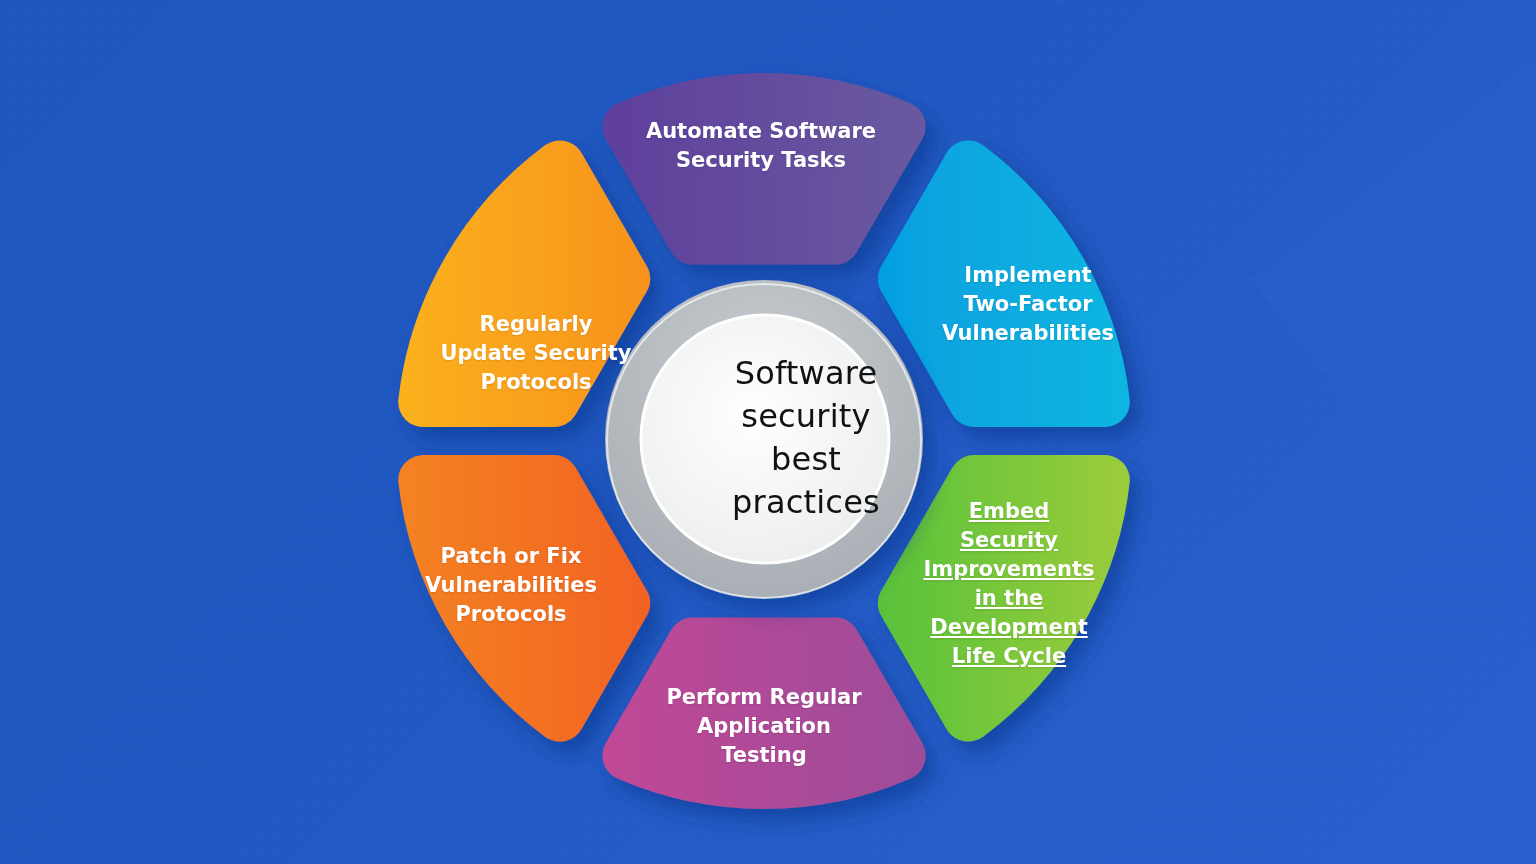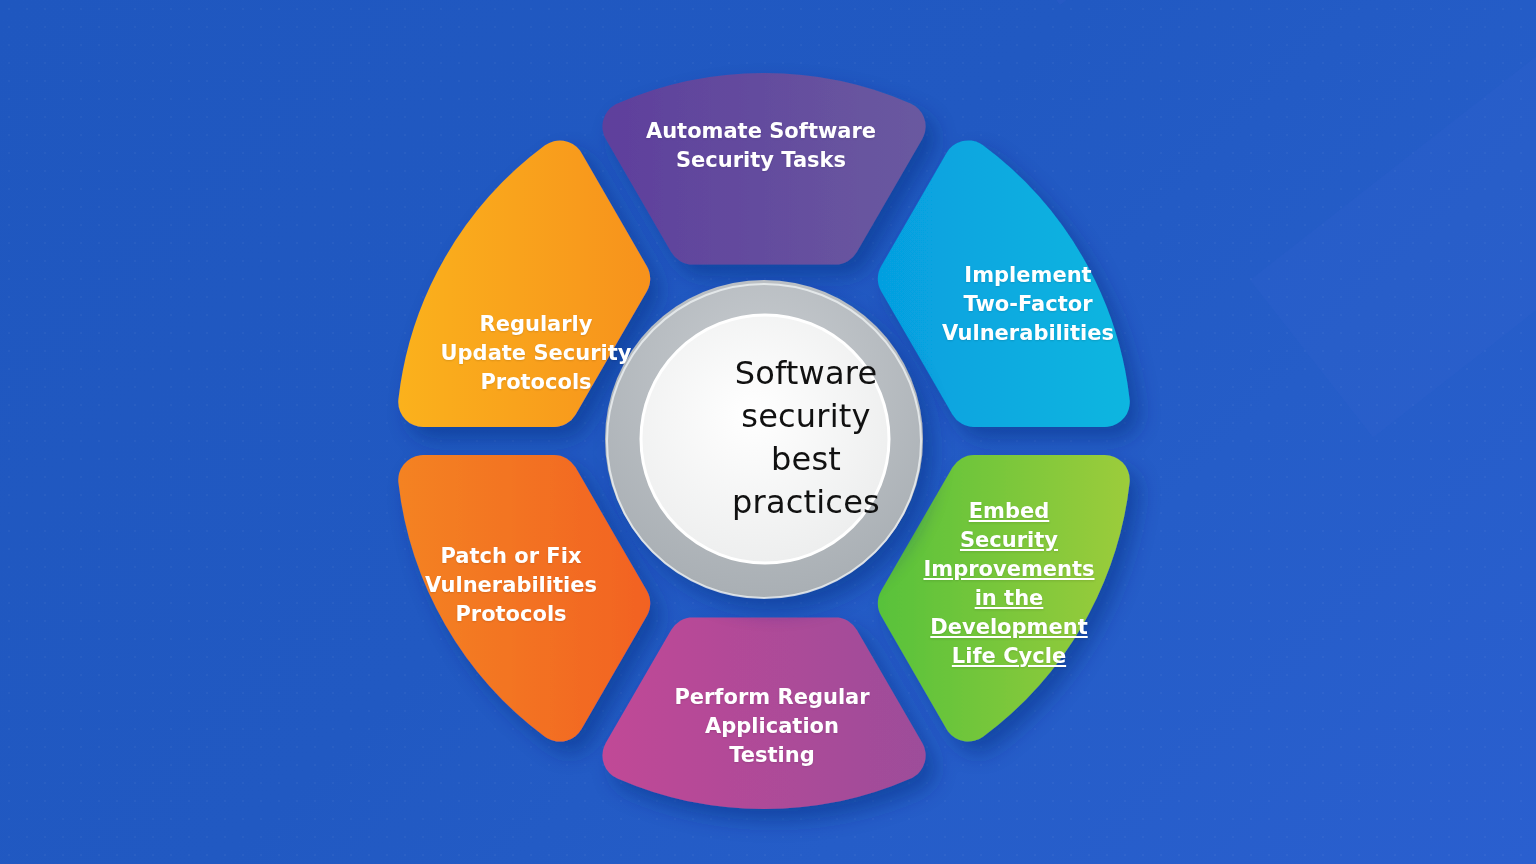--- a/index.html
+++ b/index.html
@@ -86,21 +86,21 @@
 Security Tasks</div>
 <div class="seg-label" style="left:1028px; top:304px;">Implement
 Two-Factor
 Vulnerabilities</div>
 <div class="seg-label" style="left:1009px; top:584px;text-decoration:underline;">Embed
 Security
 Improvements
 in the
 Development
 Life Cycle</div>
-<div class="seg-label" style="left:764px; top:726px;margin-left:8px;">Perform Regular
+<div class="seg-label" style="left:764px; top:726px;">Perform Regular
 Application
 Testing</div>
 <div class="seg-label" style="left:511px; top:585px;">Patch or Fix
 Vulnerabilities
 Protocols</div>
 <div class="seg-label" style="left:536px; top:305px;margin-top:48px;">Regularly
 Update Security
 Protocols</div>
 
 <div class="hub-label">Software

